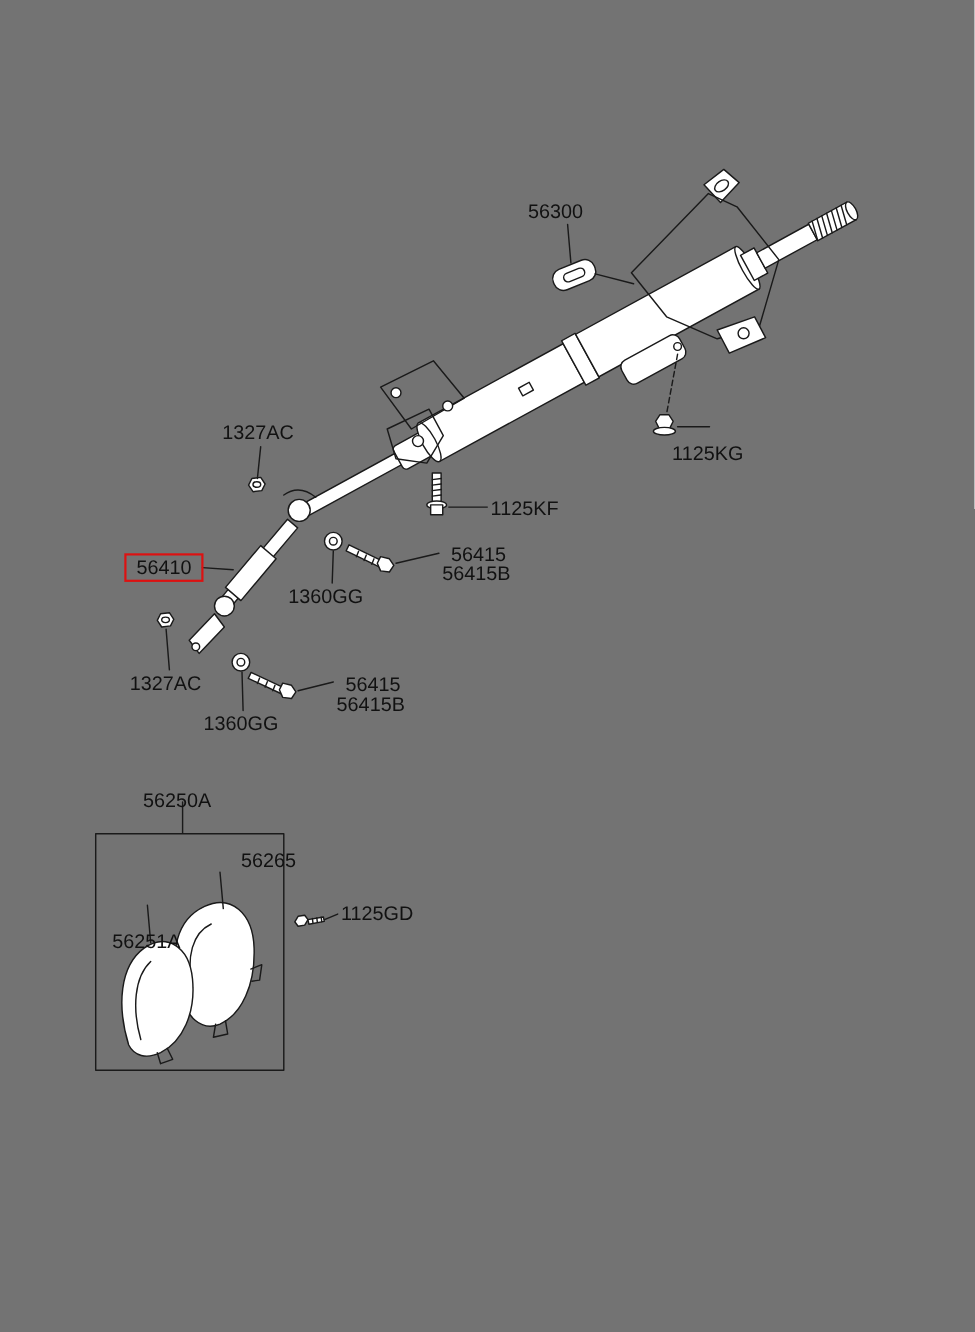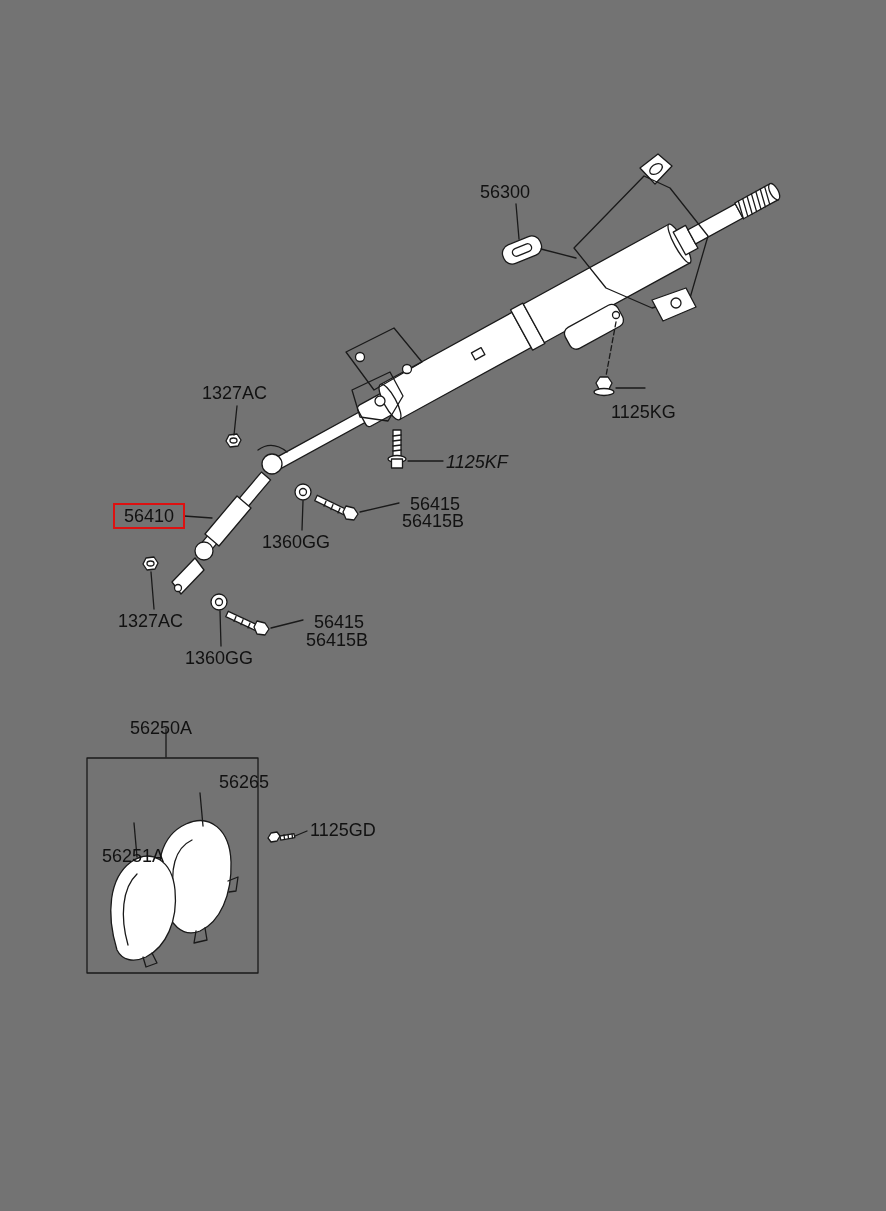--- a/index.html
+++ b/index.html
@@ -164,21 +164,21 @@
         <path d="M 200 793 L 203 826"></path>
         <path d="M 134 823 L 137 857"></path>
         <path d="M 295 836 L 307 831"></path>
       </g>
     </g>
   </svg>
 
   <div class="lbl" style="left:480px; top:182px;">56300</div>
   <div class="lbl" style="left:611px; top:378px;margin-top:24px;">1125KG</div>
   <div class="lbl" style="left:202px; top:383px;">1327AC</div>
-  <div class="lbl" style="left:446px; top:452px;font-style:italic;">1125KF</div>
+  <div class="lbl" style="left:446px; top:452px;">1125KF</div>
   <div class="lbl highlight" style="left: 113px; top: 503px; border-color: rgb(221, 17, 17);">56410</div>
   <div class="lbl" style="left:410px; top:494px;">56415</div>
   <div class="lbl" style="left:402px; top:511px;">56415B</div>
   <div class="lbl" style="left:262px; top:532px;">1360GG</div>
   <div class="lbl" style="left:118px; top:611px;">1327AC</div>
   <div class="lbl" style="left:314px; top:612px;">56415</div>
   <div class="lbl" style="left:306px; top:630px;">56415B</div>
   <div class="lbl" style="left:185px; top:648px;">1360GG</div>
   <div class="lbl" style="left:130px; top:708px;margin-top:10px;">56250A</div>
   <div class="lbl" style="left:171px; top:772px;margin-left:48px;">56265</div>

